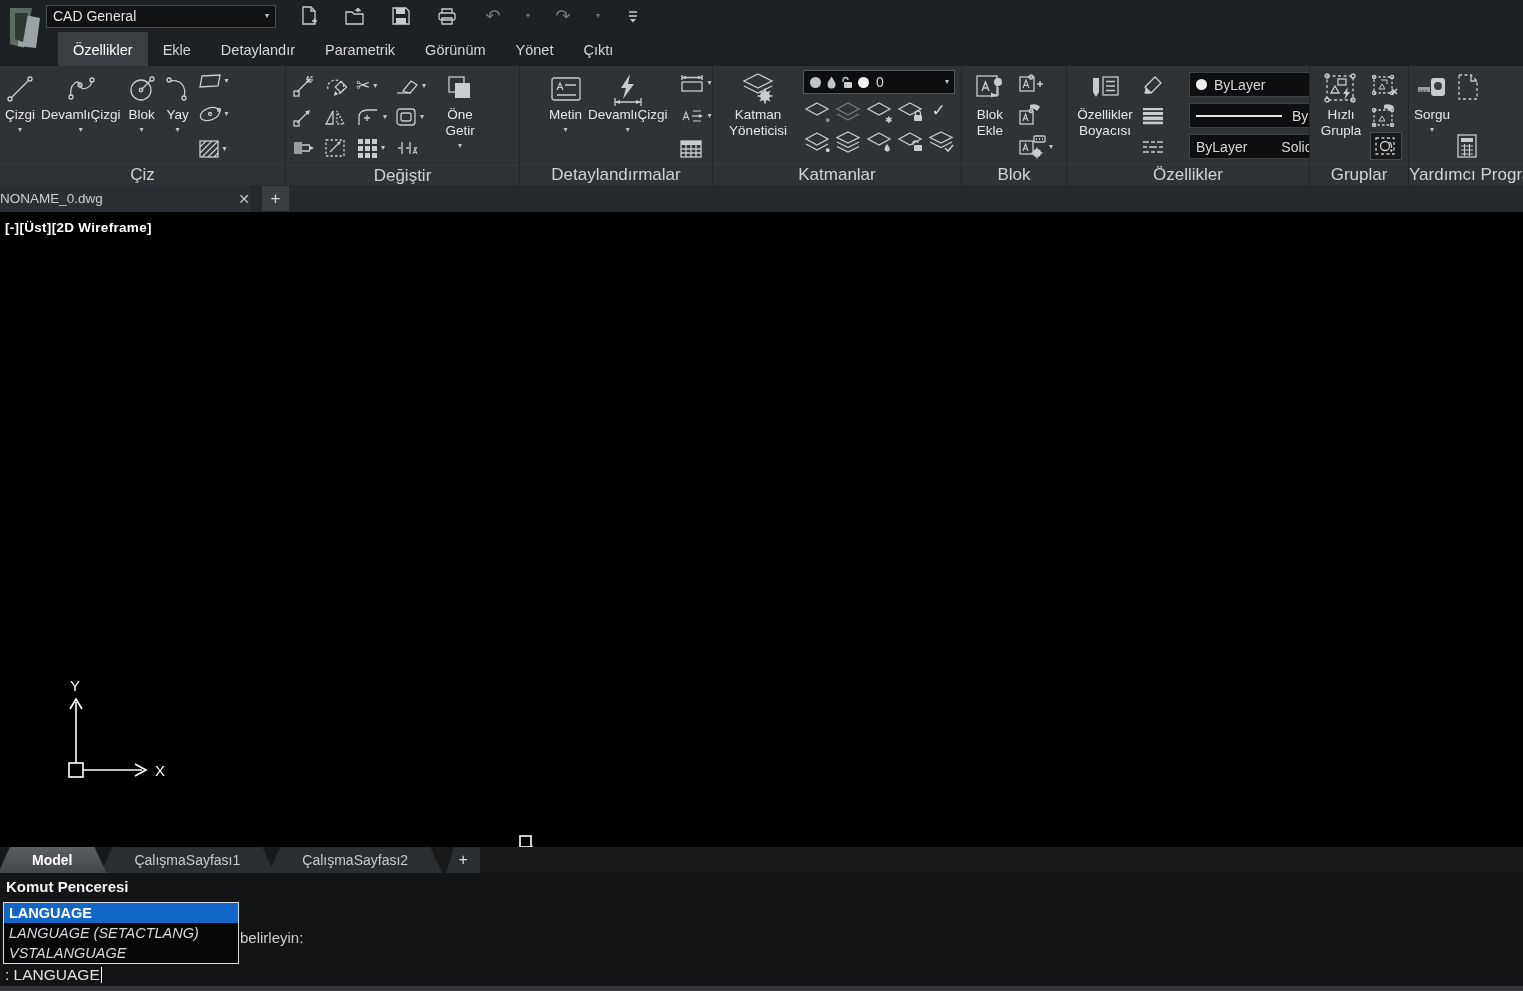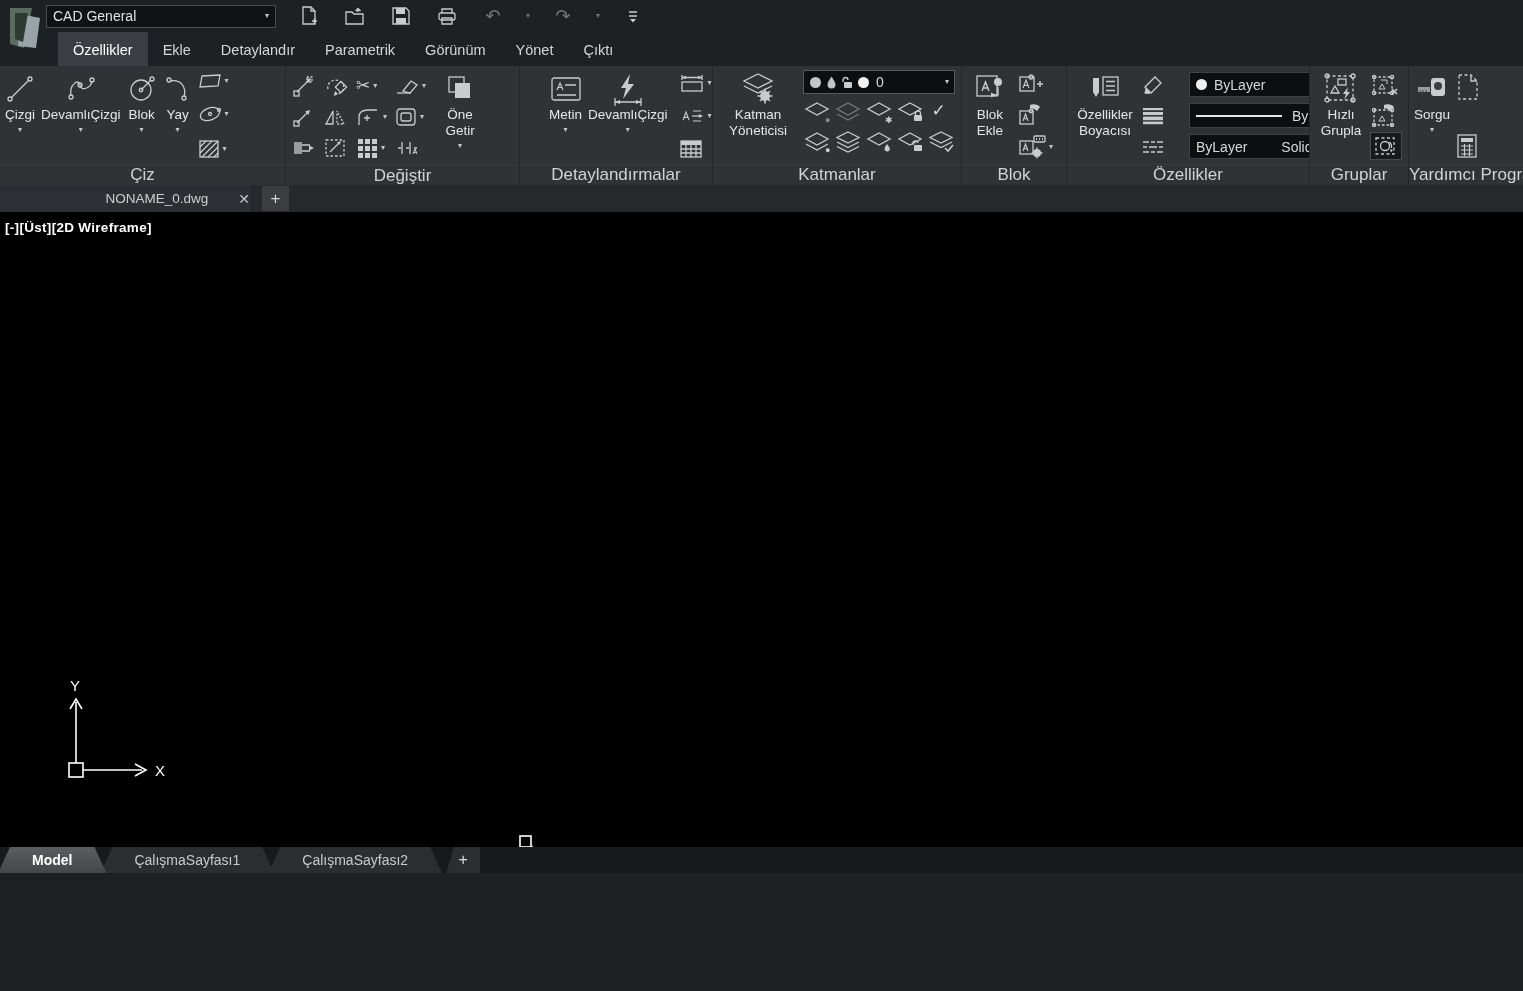--- a/index.html
+++ b/index.html
@@ -55,21 +55,21 @@
   .prow { display:flex; align-items:center; gap:24px; height:27px; }
   .pfield { width:168px; height:25px; background:#0c0e0f; border:1px solid #3f4245; display:flex; align-items:center; padding:0 6px; font-size:14px; color:#d8d8d8; }
   .pfield .mid { margin-left:34px; }
   .swatch { width:11px; height:11px; border-radius:50%; background:#efefef; margin-right:7px; }
   .wline { width:86px; height:2px; background:#e6e6e6; margin-right:10px; }
 
   .pressed { background:#17191b; border:1px solid #4a4d50; }
 
   
   .doctabs { height:27px; background:#26292c; display:flex; align-items:center; }
-  .doctab { width:250px; height:27px; background:#2c2f33; display:flex; align-items:center; justify-content:flex-end; gap:30px; font-size:13.5px; color:#cdcdcd; }
+  .doctab { width:250px; height:27px; background:#2c2f33; display:flex; align-items:center; justify-content:space-between; gap:30px; font-size:13.5px; color:#cdcdcd; }
   .doctab .x { font-size:14px; color:#c3c6c8; }
   .newtab { width:27px; height:25px; margin-left:12px; background:#3a3e41; color:#d9d9d9; font-size:17px; display:flex; align-items:center; justify-content:center; }
 
   
   .viewport { position:relative; height:635px; background:#000; overflow:hidden; }
   .vp-label { position:absolute; left:5px; top:8px; font-size:13.5px; font-weight:bold; color:#ffffff; letter-spacing:.3px; }
   .ucs { position:absolute; left:60px; top:465px; }
   .cursor { position:absolute; left:519px; top:623px; }
 
   
@@ -696,14 +696,28 @@
 
   <div class="sheettabs">
     <div class="stab active">Model</div>
     <div class="stab">ÇalışmaSayfası1</div>
     <div class="stab">ÇalışmaSayfası2</div>
     <div class="stab-plus">
         <span>+</span>
       </div>
   </div>
 
+  <div class="cmd">
+    <div class="cmd-title">Komut Penceresi</div>
+    <div class="cmd-prompt">belirleyin:</div>
+    <div class="ac-popup">
+      <div class="ac-item sel">LANGUAGE</div>
+      <div class="ac-item">LANGUAGE (SETACTLANG)</div>
+      <div class="ac-item">VSTALANGUAGE</div>
+    </div>
+    <div class="cmd-line">
+      <span>: LANGUAGE</span>
+      <span class="cmd-cursor"></span>
+    </div>
+    <div class="cmd-bottom"></div>
+  </div>
 
 </div>
 
 </body></html>

